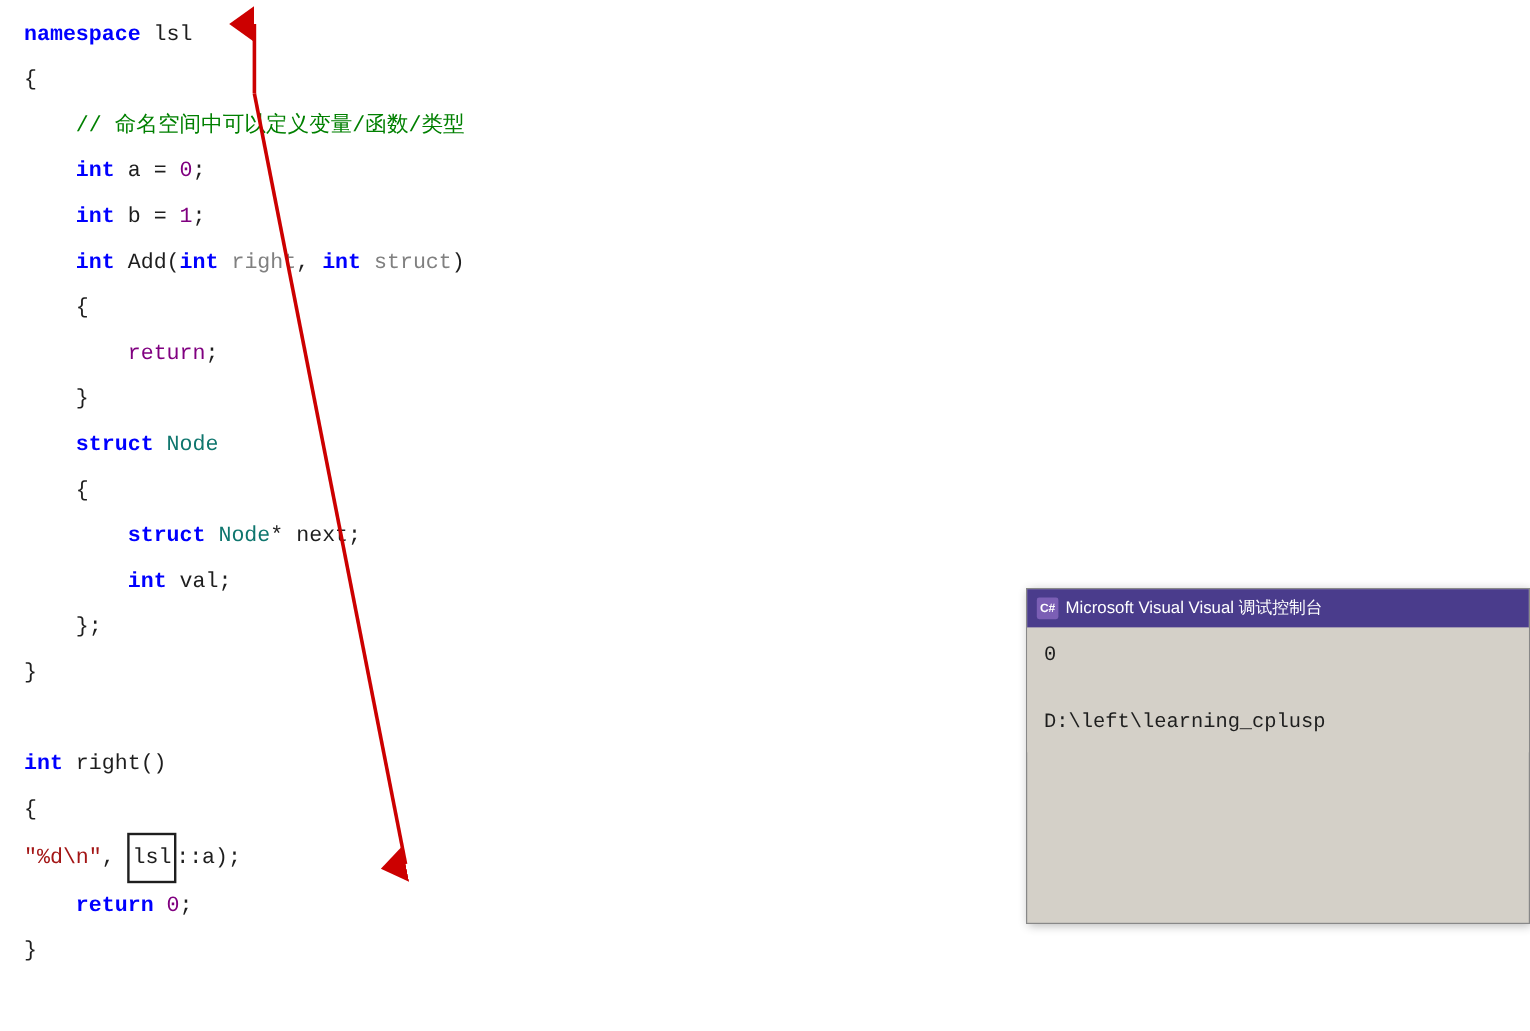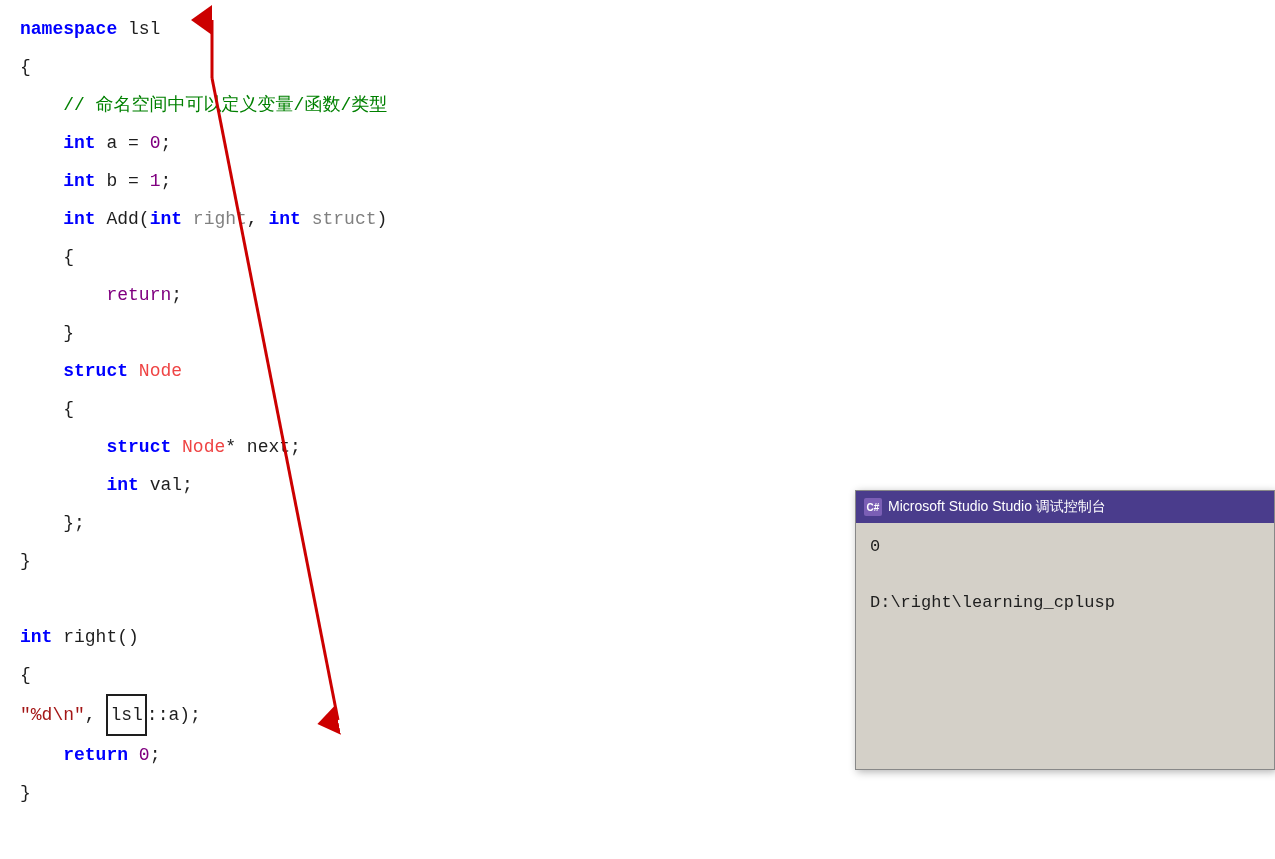--- a/index.html
+++ b/index.html
@@ -26,21 +26,21 @@
 
     .line {
       display: flex;
       align-items: baseline;
       white-space: pre;
       line-height: 38px;
     }
 
     .kw-blue { color: #0000ff; font-weight: bold; }
     .kw-purple { color: #800080; }
-    .kw-teal { color: #ef4444; }
+    .kw-teal { color: #0f766e; }
     .text-dark { color: #1e1e1e; }
     .text-gray { color: #808080; }
     .comment { color: #008000; }
     .string { color: #a31515; }
     .lsl-highlight {
       border: 2px solid #1e1e1e;
       padding: 0 2px;
       color: #1e1e1e;
     }
 
@@ -240,20 +240,20 @@
   <line x1="212" y1="78" x2="212" y2="20" stroke="#cc0000" stroke-width="3" marker-end="url(#arrowhead-up)"></line>
 
   <line x1="212" y1="78" x2="338" y2="720" stroke="#cc0000" stroke-width="3" marker-end="url(#arrowhead-down)"></line>
 </svg>
 
 <div id="console-panel">
   <div id="console-titlebar">
     <div id="console-icon">
       <span>C#</span>
     </div>
-    <span>Microsoft Studio Studio 调试控制台</span>
+    <span>Microsoft Visual Visual 调试控制台</span>
   </div>
   <div id="console-body">
     <span class="console-line">0</span>
     <span class="console-line">&nbsp;</span>
-    <span class="console-line">D:\right\learning_cplusp</span>
+    <span class="console-line">D:\left\learning_cplusp</span>
   </div>
 </div>
 
 </body></html>

